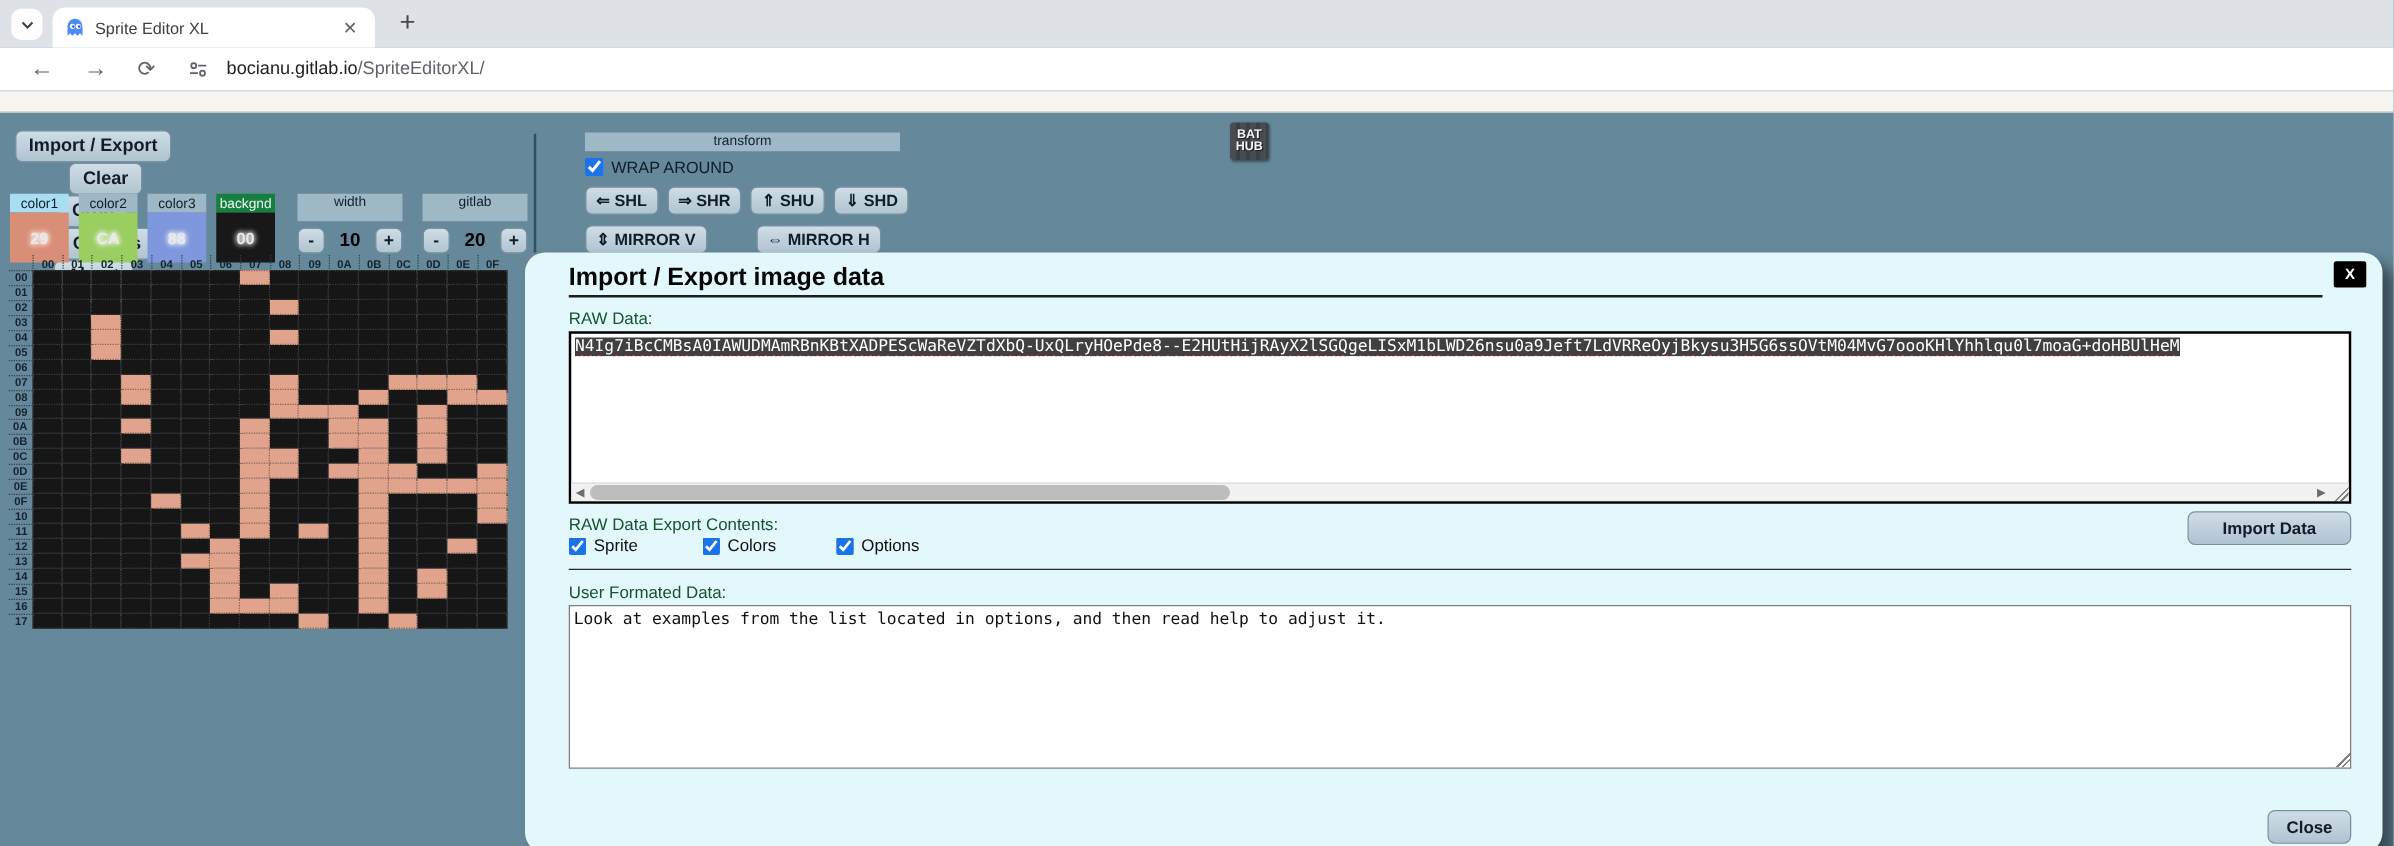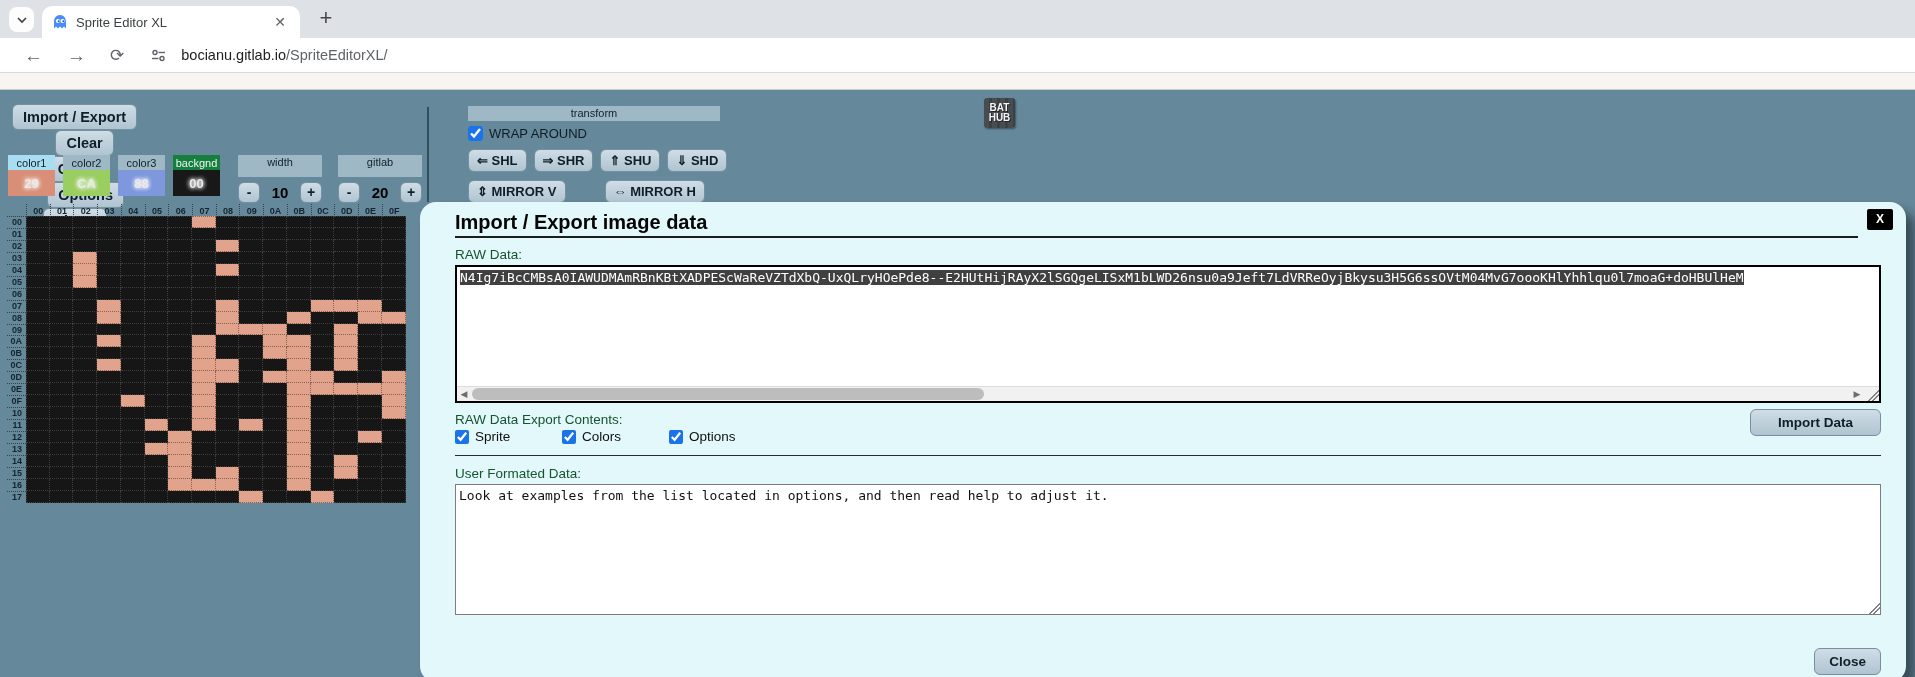--- a/index.html
+++ b/index.html
@@ -28,21 +28,21 @@
   .app-toolbar .btn { font-size:14.5px; padding:4px 10px; margin-right:7px; }
   .app-toolbar .btn.g1 { margin-left:20px; }
   .app-toolbar .btn.g2 { margin-left:22px; }
 
   
   .colors-panel { position:absolute; left:8px; top:155px; display:flex; gap:8px; }
   .cblock { width:47px; }
   .cblock .clabel { height:15px; font-size:11px; color:#10212b; background:#9fb8c6; display:flex; align-items:center; justify-content:center; }
   .cblock .clabel.sel { background:#a9ddf1; }
   .cblock .clabel.dark { background:#15803d; color:#f2f2f2; }
-  .cblock .swatch { height:26px; display:flex; align-items:center; justify-content:center; font-size:13px; font-weight:bold; color:#e9e9e9; text-shadow:0 0 4px #fff,0 0 5px #fff; cursor:pointer; }
+  .cblock .swatch { height:40px; display:flex; align-items:center; justify-content:center; font-size:13px; font-weight:bold; color:#e9e9e9; text-shadow:0 0 4px #fff,0 0 5px #fff; cursor:pointer; }
 
   
   .size-panel { position:absolute; top:155px; width:84px; }
   .size-panel.w { left:238px; } .size-panel.h { left:338px; }
   .size-panel .slabel { height:22px; font-size:11px; color:#10212b; background:#9fb8c6; text-align:center; line-height:15px; }
   .steprow { display:flex; align-items:center; justify-content:space-between; margin-top:5px; }
   .steprow .btn { width:22px; height:21px; font-size:14px; line-height:17px; text-align:center; padding:0; }
   .stepval { font-size:15px; font-weight:bold; color:#000; }
 
   .vdivider { position:absolute; left:427px; top:107px; width:2px; height:95px; background:#31505f; }

